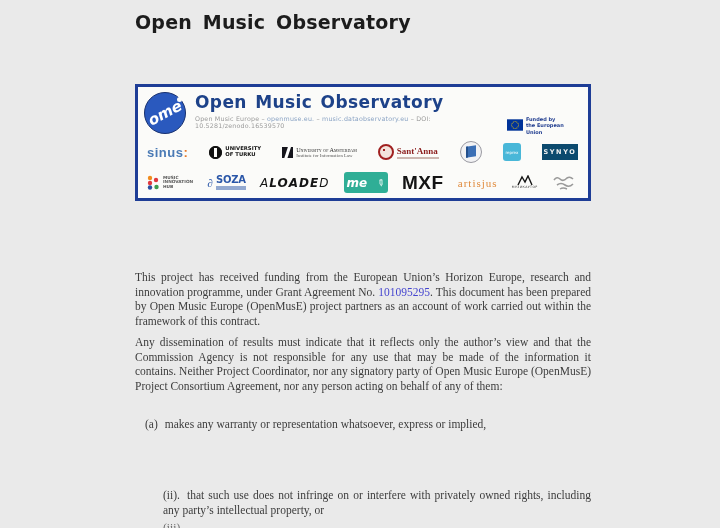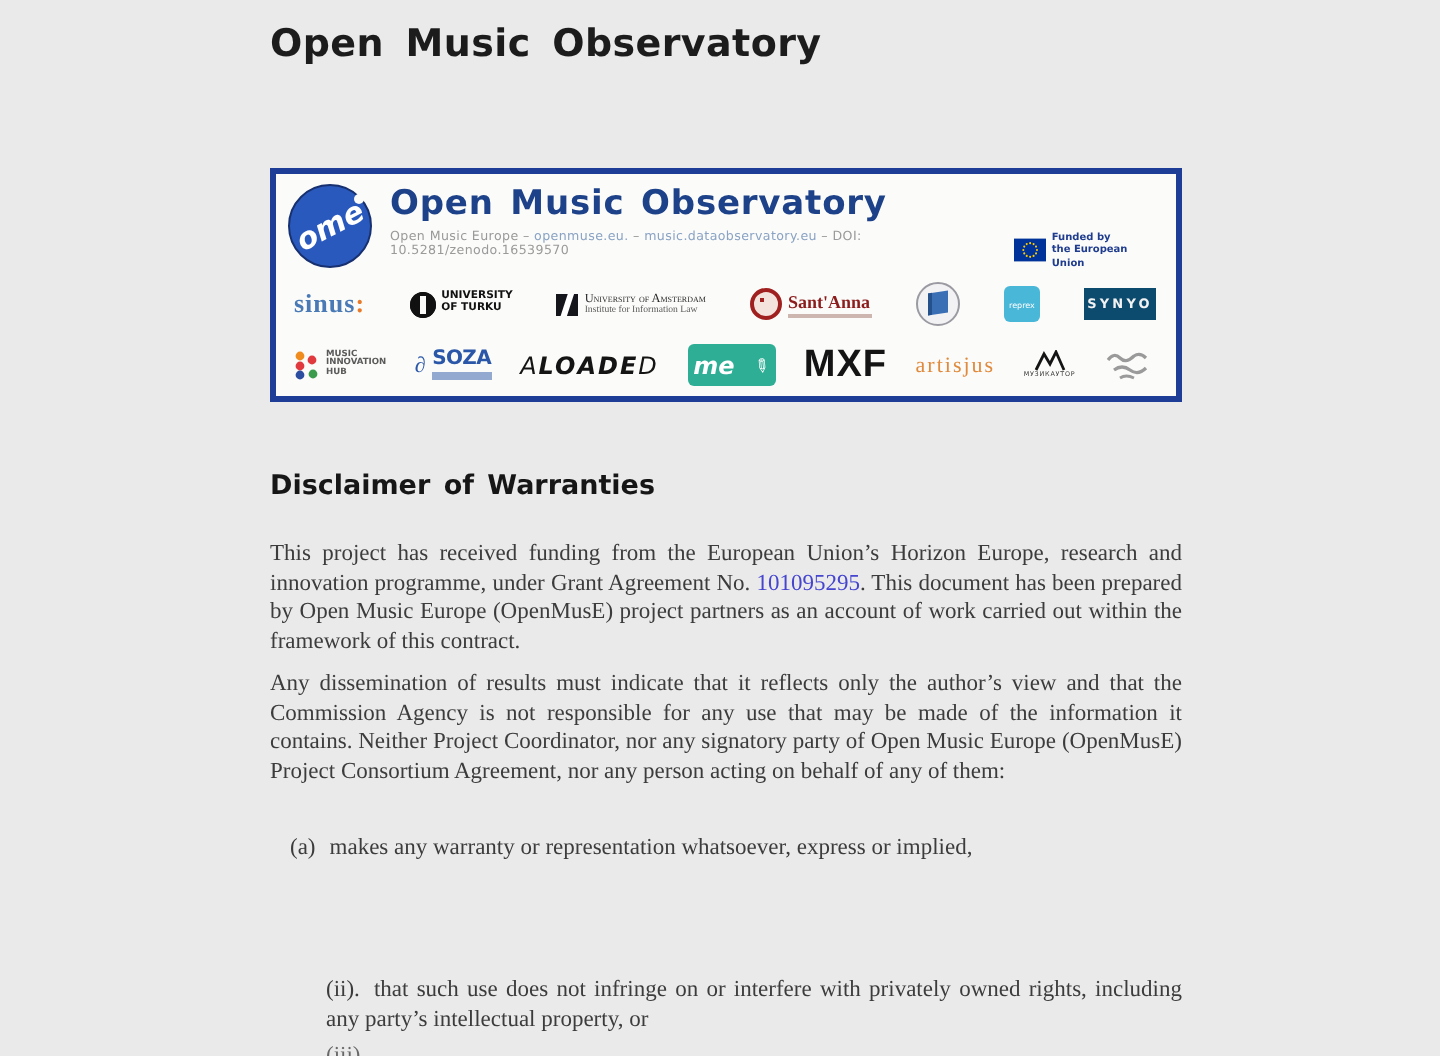--- a/index.html
+++ b/index.html
@@ -40,21 +40,21 @@
   .banner-subtitle{font-family:"DejaVu Sans",sans-serif;font-size:6.3px;color:#9a9a9a;letter-spacing:.2px;}
   .banner-subtitle a{color:#8aa3c4;text-decoration:none;}
   .eu-badge{display:flex;align-items:center;gap:3px;margin-top:1px;margin-right:2px;}
   .eu-badge .eu-text{font-family:"DejaVu Sans",sans-serif;font-size:5px;line-height:1.25;color:#1f3c8f;font-weight:700;}
   
   .logo-row{display:flex;align-items:center;justify-content:space-between;padding:0 3px;}
   .logo-row1{height:29px;margin-top:3px;}
   .logo-row2{height:32px;}
   .plogo{display:flex;align-items:center;gap:3px;flex:0 0 auto;}
   .tiny{font-family:"DejaVu Sans",sans-serif;line-height:1.1;}
-  .sinus-text{font-family:Liberation Serif, serif;font-weight:700;font-size:13px;color:#4a7ab5;letter-spacing:.5px;}
+  .sinus-text{font-family:Liberation Sans, sans-serif;font-weight:700;font-size:13px;color:#4a7ab5;letter-spacing:.5px;}
   .sinus-colon{color:#e87a2a;}
   .turku-seal{width:13px;height:13px;border-radius:50%;background:#111;
     box-shadow:inset 0 0 0 2px #111;position:relative;}
   .turku-seal::after{content:"";position:absolute;left:5px;top:2px;width:3px;height:9px;background:#FBFBF9;}
   .turku-text{font-size:5.3px;font-weight:700;color:#111;}
   .uva-mark{width:11px;height:11px;background:#15151c;position:relative;overflow:hidden;}
   .uva-mark::after{content:"";position:absolute;left:4px;top:-2px;width:3px;height:16px;background:#fff;transform:rotate(18deg);}
   .uva-line1{font-family:"Liberation Serif",serif;font-variant:small-caps;font-size:6.2px;color:#2b2b2b;}
   .uva-line2{font-family:"Liberation Serif",serif;font-size:4.8px;color:#5a5a5a;}
   .sant-crest{width:12px;height:12px;border-radius:50%;border:2px solid #a02020;background:#f3e3dc;position:relative;}
@@ -232,21 +232,20 @@
       <div class="plogo">
         <svg width="26" height="16" viewBox="0 0 26 16">
           <path d="M2,5 q3,-4 6,-1 q3,3 7,-1 q3,-2 6,1" fill="none" stroke="#9a9a9a" stroke-width="1.6"></path>
           <path d="M5,10 q4,-3 8,0 q4,3 8,-1" fill="none" stroke="#9a9a9a" stroke-width="1.6"></path>
           <path d="M8,14 q3,-2 7,0" fill="none" stroke="#9a9a9a" stroke-width="1.4"></path>
         </svg>
       </div>
     </div>
   </div>
 
-  <div class="section-heading">Disclaimer of Warranties</div>
 
   <div class="body-text p1"><span>This project has received funding from the European Union’s Horizon Europe, research and innovation programme, under Grant Agreement No. </span><a href="#" class="grant-link">101095295</a><span>. This document has been prepared by Open Music Europe (OpenMusE) project partners as an account of work carried out within the framework of this contract.</span></div>
 
   <div class="body-text li-a"><span class="li-marker">(a)</span><span>makes any warranty or representation whatsoever, express or implied,</span></div>
 
   <div class="body-text p2">Any dissemination of results must indicate that it reflects only the author’s view and that the Commission Agency is not responsible for any use that may be made of the information it contains. Neither Project Coordinator, nor any signatory party of Open Music Europe (OpenMusE) Project Consortium Agreement, nor any person acting on behalf of any of them:</div>
 
 
   <div class="body-text li-ii"><span class="li-marker">(ii).</span><span>that such use does not infringe on or interfere with privately owned rights, including any party’s intellectual property, or</span></div>
 

